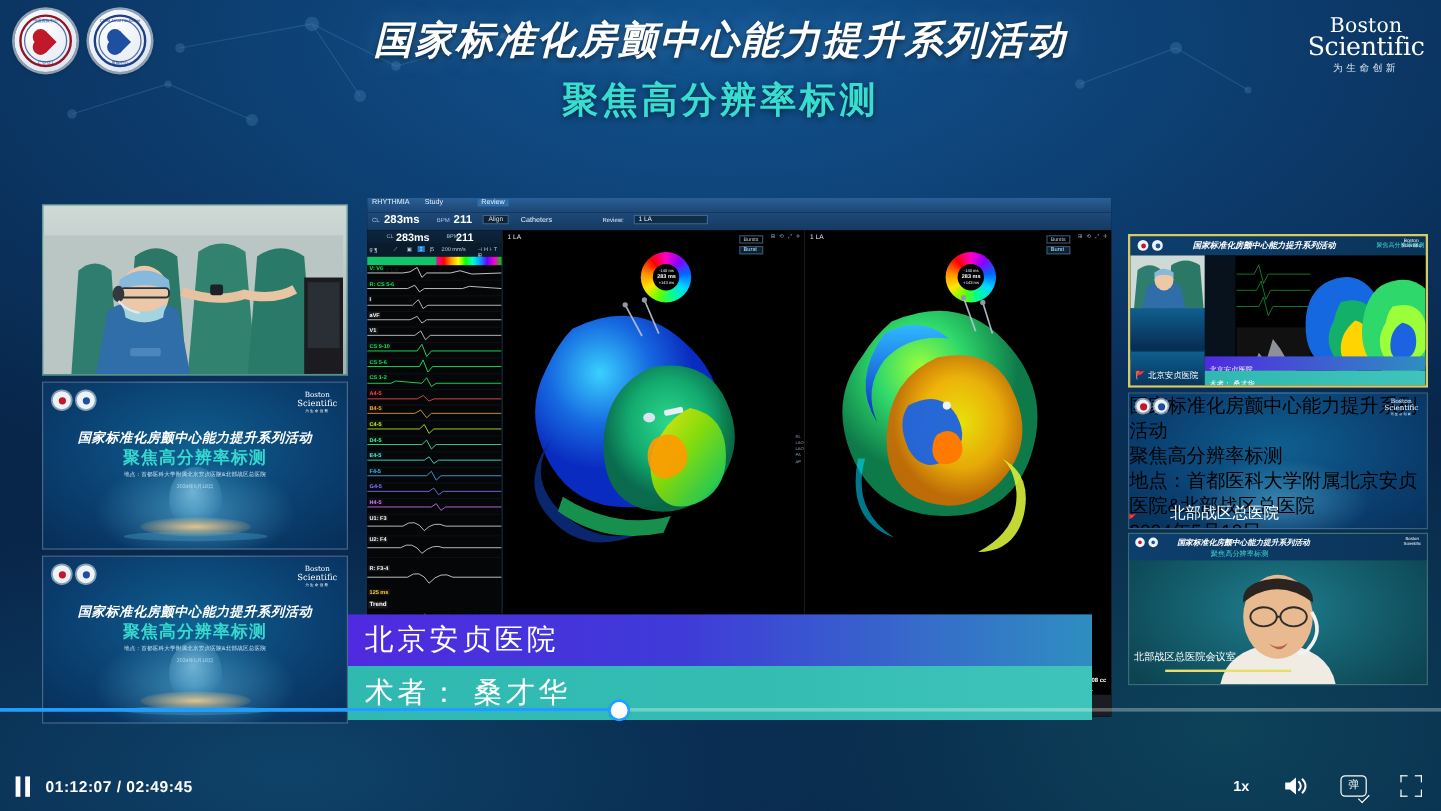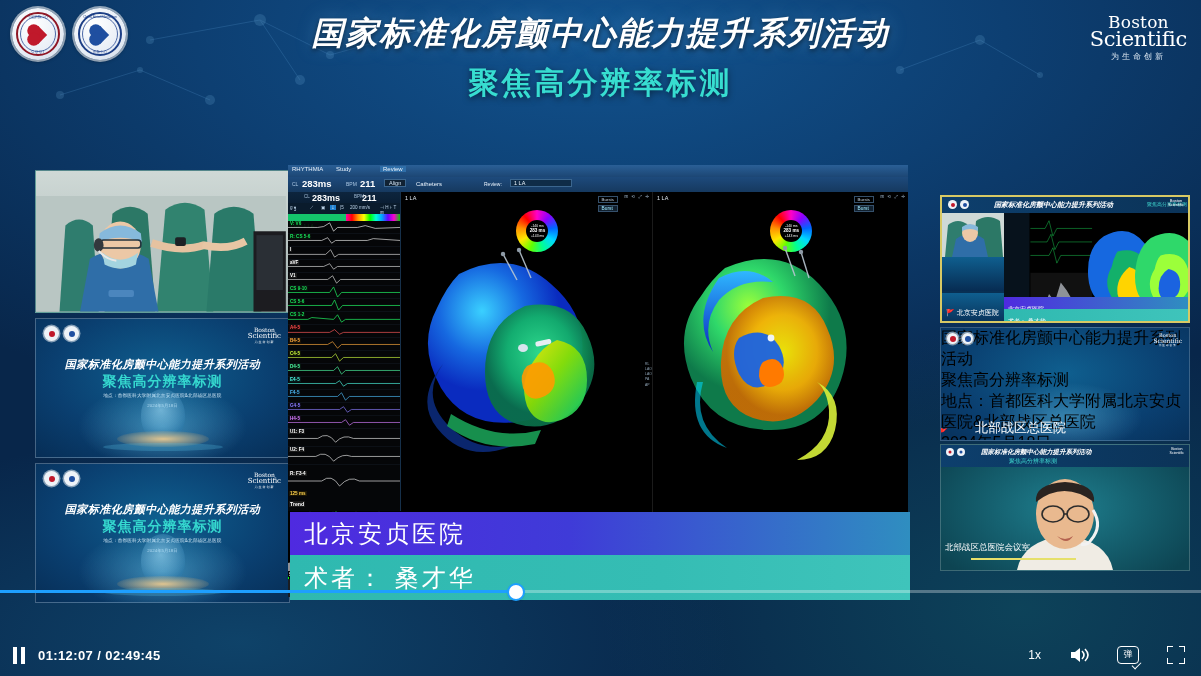--- a/index.html
+++ b/index.html
@@ -87,21 +87,21 @@
         width:44px; height:52px; border-radius:50% 50% 45% 45%;
         background:radial-gradient(circle at 45% 40%, rgba(170,230,255,.55), rgba(40,130,190,.15) 70%);
         filter:blur(.4px); }
   .slide .beam { position:absolute; left:50%; bottom:10px; transform:translateX(-50%);
         width:92px; height:16px; border-radius:50%;
         background:radial-gradient(ellipse at 50% 50%, rgba(255,210,140,.85), rgba(255,180,90,.12) 70%);}
   .slide .podium { position:absolute; left:50%; bottom:6px; transform:translateX(-50%);
         width:120px; height:8px; border-radius:50%; background:rgba(90,200,235,.25);}
 
   
-  .ep { position:absolute; left:288px; top:165px; width:620px; height:432px; background:#000; }
+  .ep { position:absolute; left:306px; top:165px; width:620px; height:432px; background:#000; }
   .ep-top { height:12px; background:linear-gradient(180deg,#2a5f96,#1c4674); position:relative; }
   .ep-top .lbl { position:absolute; top:1px; font-size:6px; color:#e7f1fb; }
   .ep-row2 { height:15px; background:linear-gradient(180deg,#1d4a7c,#16395f); position:relative;}
   .ep-row2 .big { position:absolute; top:1px; font-size:9.5px; font-weight:bold; color:#ffffff;}
   .ep-row2 .sm { position:absolute; top:4px; font-size:5px; color:#a9c6e2;}
   .ep-row2 .btn { position:absolute; top:2px; font-size:5.5px; color:#cfe0f0;
                   border:1px solid #3b668f; padding:0 4px; background:#123;}
   .ep-row2 .sel { position:absolute; top:2px; font-size:5.5px; color:#e9f2fa;
                   background:#0f2c48; border:1px solid #3b668f; padding:0 3px; width:62px;}
   .ep-body { position:absolute; left:0; top:27px; right:0; bottom:0; }
@@ -222,21 +222,21 @@
   .track { position:absolute; left:0; top:-28px; width:1201px; height:3px; background:rgba(255,255,255,.3);}
   .track .fill { position:absolute; left:0; top:0; height:3px; background:#1e9fff; }
   .track .knob { position:absolute; top:-5.5px; width:14px; height:14px; border-radius:50%;
                  background:#fff; box-shadow:0 0 0 2px #1e9fff, 0 1px 3px rgba(0,0,0,.5); }
   .pctrl { position:absolute; left:12px; bottom:12px; display:flex; align-items:center; gap:12px; }
   .pause { width:14px; height:17px; position:relative; }
   .pause i{position:absolute;top:0;width:4px;height:17px;background:#fff;display:block;}
   .pause i:first-child{left:1px;} .pause i:last-child{left:9px;}
   .time { color:#fff; font-size:13px; font-weight:bold; letter-spacing:.4px; }
   .rctrl { position:absolute; right:16px; bottom:12px; display:flex; align-items:center; gap:28px; }
-  .rctrl .sp { color:#fff; font-size:12px; font-weight:normal;}
+  .rctrl .sp { color:#fff; font-size:12px; font-weight:bold;}
   .dan { width:22px; height:18px; border:1.8px solid #fff; border-radius:4px; position:relative;
          color:#fff; font-size:9px; text-align:center; line-height:15px;}
   .dan:after{content:"";position:absolute;right:-3px;bottom:-4px;width:8px;height:4px;
              border-left:1.8px solid #fff;border-bottom:1.8px solid #fff;transform:rotate(-45deg);}
   .fs { width:18px; height:18px; position:relative; }
   .fs b{position:absolute;width:6px;height:6px;border:1.8px solid #fff;}
   .fs b:nth-child(1){left:0;top:0;border-right:0;border-bottom:0;}
   .fs b:nth-child(2){right:0;top:0;border-left:0;border-bottom:0;}
   .fs b:nth-child(3){left:0;bottom:0;border-right:0;border-top:0;}
   .fs b:nth-child(4){right:0;bottom:0;border-left:0;border-top:0;}

